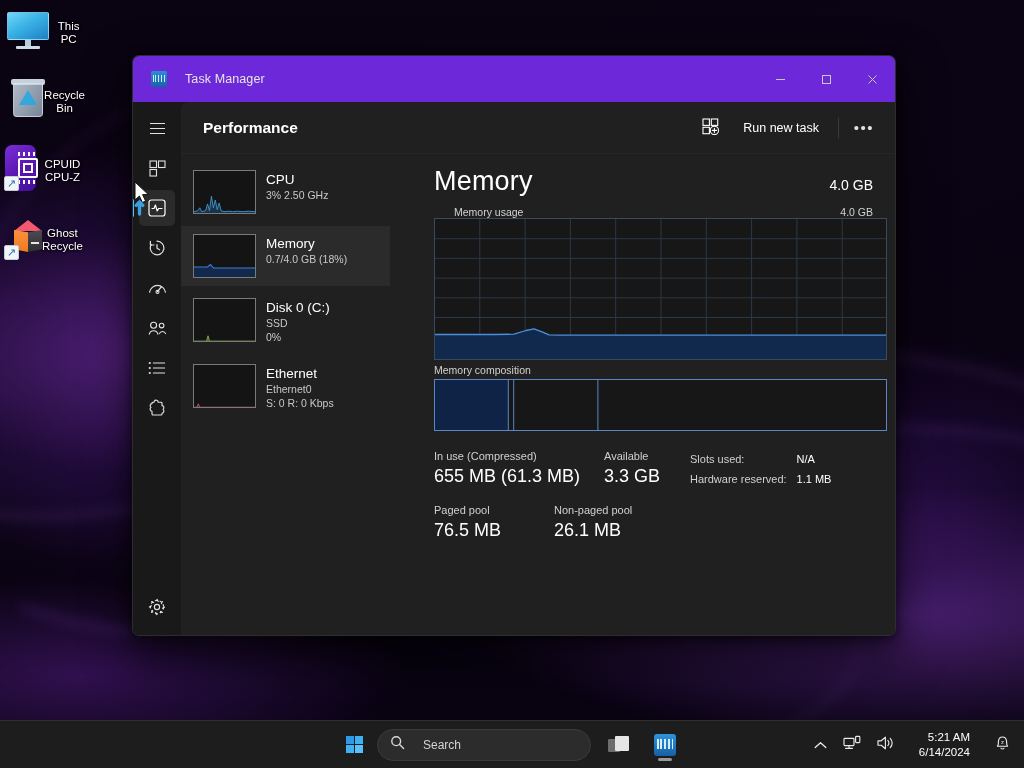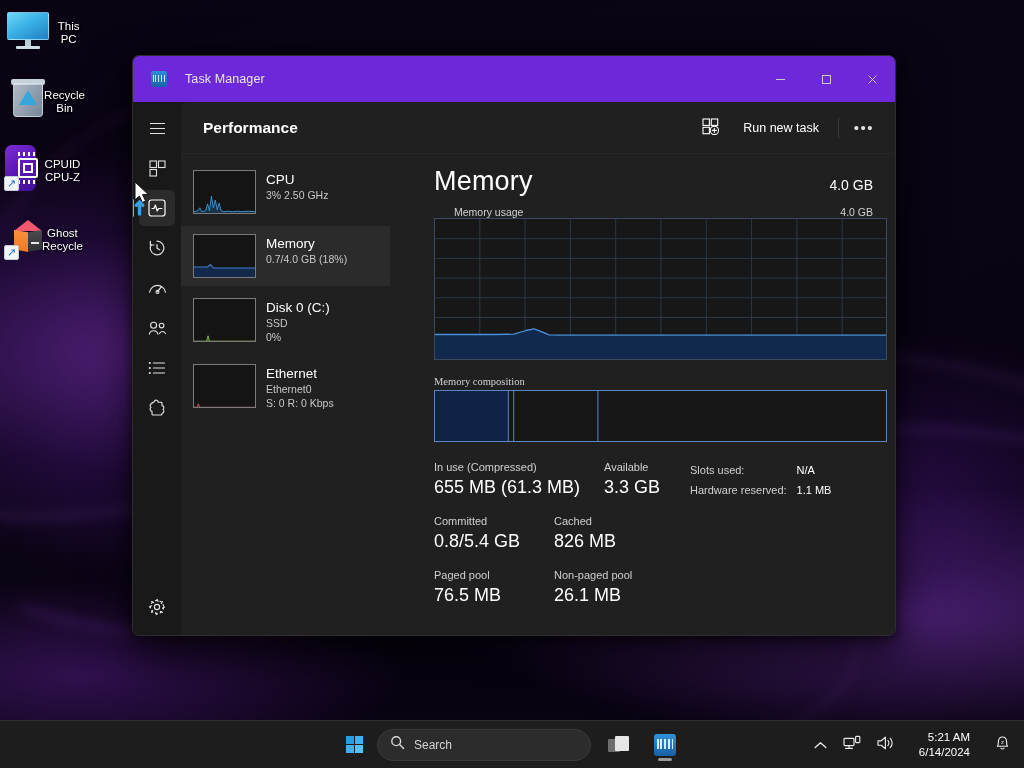--- a/index.html
+++ b/index.html
@@ -234,21 +234,21 @@
   #detail-total { margin-left: auto; font-size: 14px; color: #ffffff; }
 
   .graph-caption { display: flex; align-items: baseline; margin-top: 9px; }
   .graph-caption .cap-l { font-size: 10.5px; color: #d2d2d2; padding-left: 20px; }
   .graph-caption .cap-r { margin-left: auto; font-size: 10.5px; color: #d2d2d2; }
   .graph-foot { display: flex; align-items: baseline; margin-top: 2px; }
   .graph-foot .f-l { font-size: 10.5px; color: #d2d2d2; }
   .graph-foot .f-r { margin-left: auto; font-size: 10.5px; color: #d2d2d2; }
 
   #usage-graph { width: 453px; height: 142px; display: block; }
-  #comp-caption { margin-top: 16px; font-size: 10.5px; color: #d2d2d2; font-family: Liberation Serif, serif; }
+  #comp-caption { margin-top: 4px; font-size: 10.5px; color: #d2d2d2; }
   #comp-bar { width: 453px; height: 52px; display: block; margin-top: 3px; }
 
   
   #stats { margin-top: 18px; width: 453px; position: relative; }
   .stat-row { display: flex; }
   .stat-lbl { font-size: 11px; color: #d0d0d0; line-height: 15px; }
   .stat-val { font-size: 18px; color: #ffffff; line-height: 25px; font-weight: normal; }
   .sg-1 { width: 170px; } .sg-2 { width: 86px; } .sg-3 { width: 120px; }
   .rhs { position: absolute; left: 256px; top: 0; display: flex; justify-content: space-between; }
   .rhs-labels { }
@@ -273,21 +273,21 @@
   #start-btn { width: 26px; height: 26px; display: flex; align-items: center; justify-content: center; border-radius: 4px; }
   .start-grid { width: 17px; height: 17px; display: grid; grid-template-columns: 8px 8px; grid-template-rows: 8px 8px; gap: 1px; }
   .start-grid i { background: #2b9ae8; display: block; }
   .start-grid i:nth-child(1) { background: #2b9ae8; }
   .start-grid i:nth-child(2) { background: #3fb0f2; }
   .start-grid i:nth-child(3) { background: #3fb0f2; }
   .start-grid i:nth-child(4) { background: #56c1fa; }
   #search-pill {
     width: 214px; height: 32px; border-radius: 16px;
     background: #2c2c2c; border: 1px solid #3a3a3a;
-    display: flex; align-items: center; gap: 9px; padding: 0 12px;
+    display: flex; align-items: center; gap: 18px; padding: 0 12px;
   }
   #search-pill .placeholder { color: #d4d4d4; font-size: 12px; }
   .tb-app { width: 36px; height: 36px; display: flex; align-items: center; justify-content: center; border-radius: 5px; position: relative; }
   .tb-app.active::after {
     content: ""; position: absolute; bottom: 2px; left: 50%; transform: translateX(-50%);
     width: 14px; height: 3px; border-radius: 2px; background: #9a9a9a;
   }
   #taskview .tv {
     position: relative; width: 22px; height: 18px;
   }
@@ -638,30 +638,20 @@
               <div class="rhs-labels">
                 <div class="rl">Slots used:</div>
                 <div class="rl">Hardware reserved:</div>
               </div>
               <div class="rhs-vals">
                 <div class="rv">N/A</div>
                 <div class="rv">1.1 MB</div>
               </div>
             </div>
 
-            <div class="stat-block">
-              <div class="stat-row">
-                <div class="sg-3 stat-lbl">Committed</div>
-                <div class="sg-3 stat-lbl">Cached</div>
-              </div>
-              <div class="stat-row">
-                <div class="sg-3 stat-val">0.8/5.4 GB</div>
-                <div class="sg-3 stat-val">826 MB</div>
-              </div>
-            </div>
 
             <div class="stat-block">
               <div class="stat-row">
                 <div class="sg-3 stat-lbl">Paged pool</div>
                 <div class="sg-3 stat-lbl">Non-paged pool</div>
               </div>
               <div class="stat-row">
                 <div class="sg-3 stat-val">76.5 MB</div>
                 <div class="sg-3 stat-val">26.1 MB</div>
               </div>

